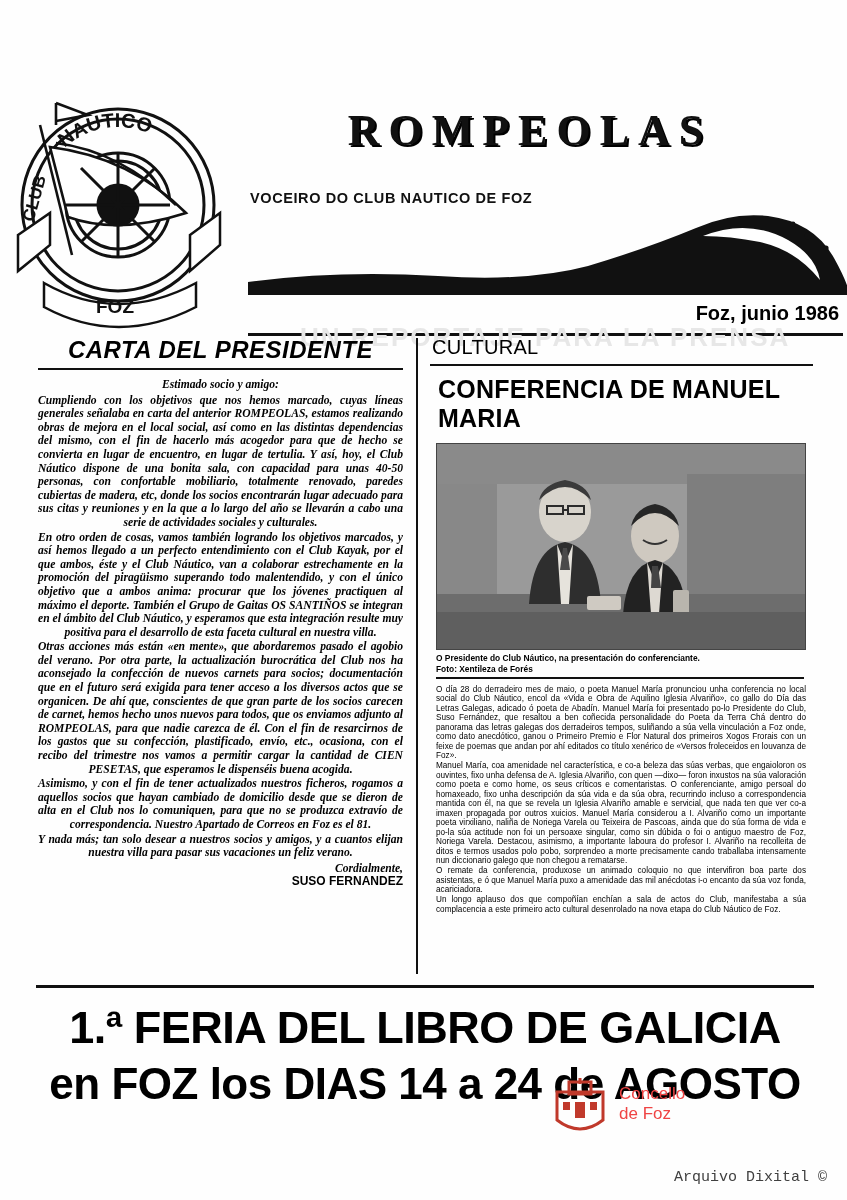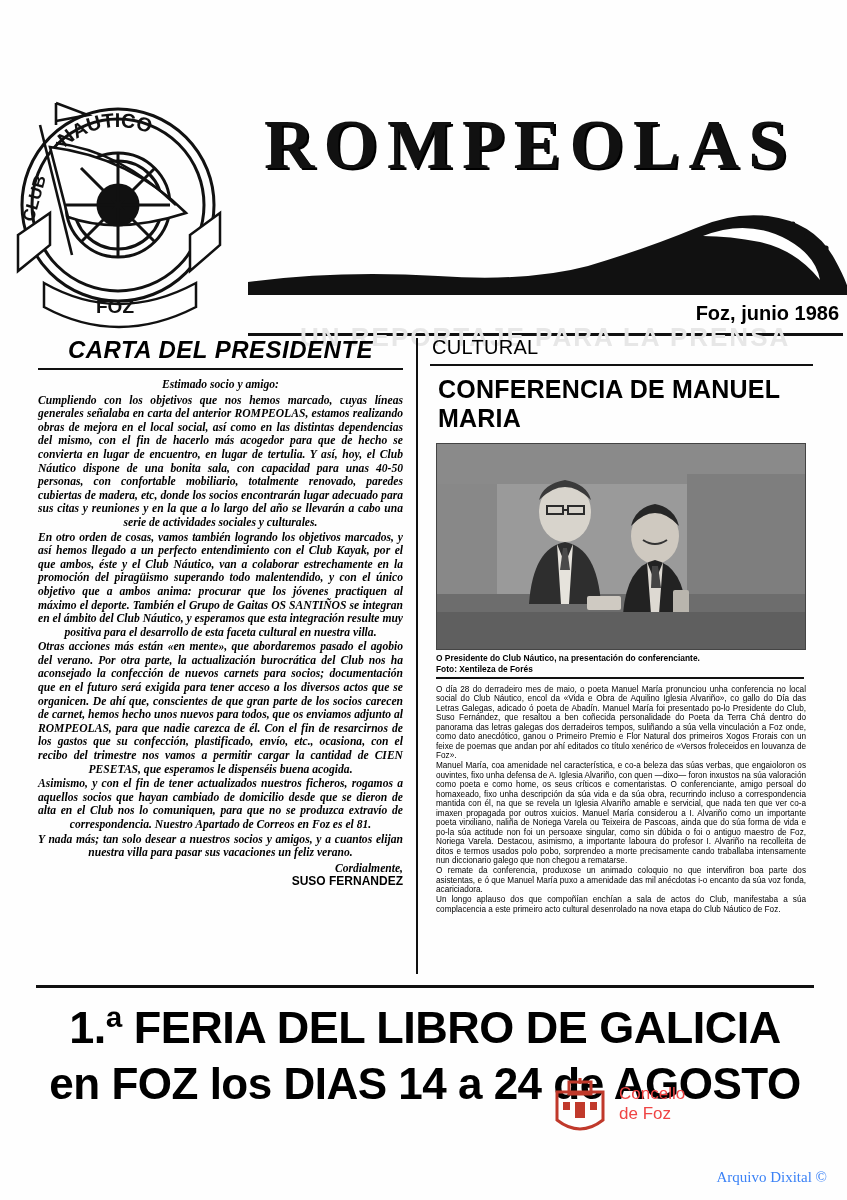--- a/index.html
+++ b/index.html
@@ -5,21 +5,21 @@
   html,body{margin:0;padding:0;background:#ffffff;}
   body{width:847px;height:1200px;position:relative;font-family:"Liberation Sans",sans-serif;color:#000;overflow:hidden;}
 
   .page{position:absolute;left:0;top:0;width:847px;height:1200px;background:#fefefe;}
 
   
   .masthead{position:absolute;left:0;top:30px;width:847px;height:270px;}
   .masthead-title{
     position:absolute;left:250px;top:75px;width:560px;
     font-family:"Liberation Serif",serif;
-    font-weight:bold;font-size:70px;letter-spacing:9px;
+    font-weight:bold;font-size:44px;letter-spacing:9px;
     text-align:center;
     -webkit-text-stroke:0px;
     text-shadow:2px 2px 0 #000;
     color:#111;
   }
   .masthead-sub{
     position:absolute;left:250px;top:160px;width:470px;
     font-size:14.5px;font-weight:bold;letter-spacing:0.6px;color:#111;
   }
 
@@ -107,22 +107,22 @@
   .feria .l2{font-size:44px;}
 
   
   .concello{position:absolute;right:118px;bottom:52px;width:180px;height:72px;}
   .conc-mark{position:absolute;left:0;top:0;width:62px;height:66px;}
   .conc-text{
     position:absolute;left:70px;top:8px;font-size:17px;line-height:20px;
     color:#ef4444;font-family:"Liberation Sans",sans-serif;
   }
   .arquivo{
-    position:absolute;right:20px;bottom:14px;font-size:15px;color:#3b82f6;
-    font-family:Liberation Serif, serif;
+    position:absolute;right:20px;bottom:14px;font-size:15px;color:#404040;
+    font-family:Liberation Mono, monospace;
   }
 </style>
 </head>
 <body>
 
 <div class="page">
 
   <div class="masthead">
 
     <div class="logo">
@@ -166,20 +166,21 @@
         <path d="M0 72 Q90 60 190 66 Q280 72 340 56 Q400 38 448 18 Q484 2 520 6
                  Q566 12 586 48 Q596 66 600 78 L600 80 L0 80 Z" fill="#111"></path>
         <path d="M455 26 Q500 8 540 30 Q568 46 572 70 Q548 40 512 32 Q482 26 455 26 Z" fill="#fff"></path>
         <circle cx="560" cy="26" r="3.5" fill="#111"></circle>
         <circle cx="578" cy="38" r="2.6" fill="#111"></circle>
         <circle cx="545" cy="14" r="2.4" fill="#111"></circle>
       </svg>
     </div>
 
     <div class="masthead-title">ROMPEOLAS</div>
+    <div class="masthead-sub">VOCEIRO DO CLUB NAUTICO DE FOZ</div>
 
     <div class="issue-rule-top"></div>
     <div class="issue-line">
       <span class="issue-date">Foz, junio 1986</span>
     </div>
     <div class="issue-rule-bot"></div>
     <div class="ghost">UN REPORTAJE PARA LA PRENSA</div>
   </div>
 
   <div class="content">

